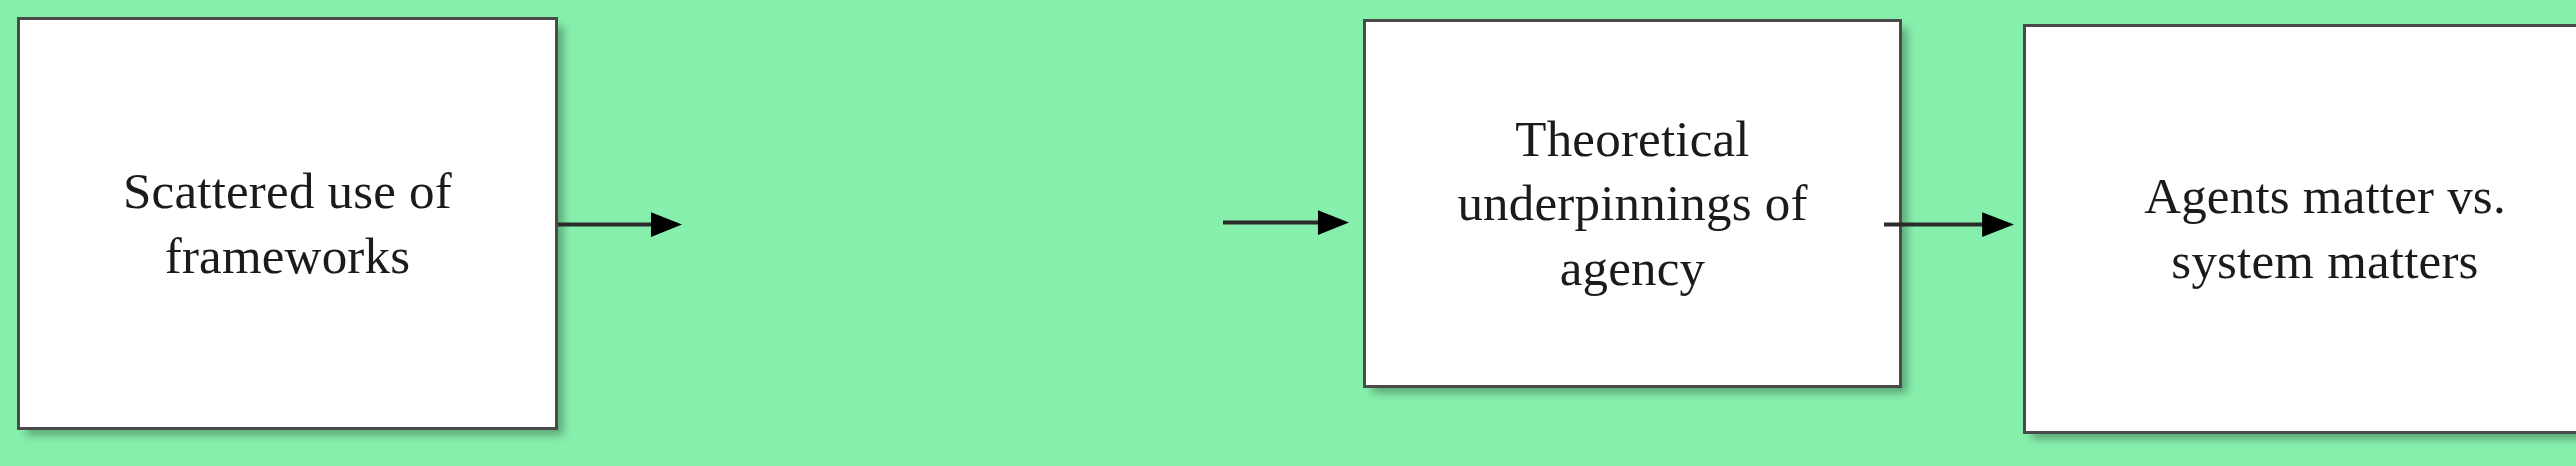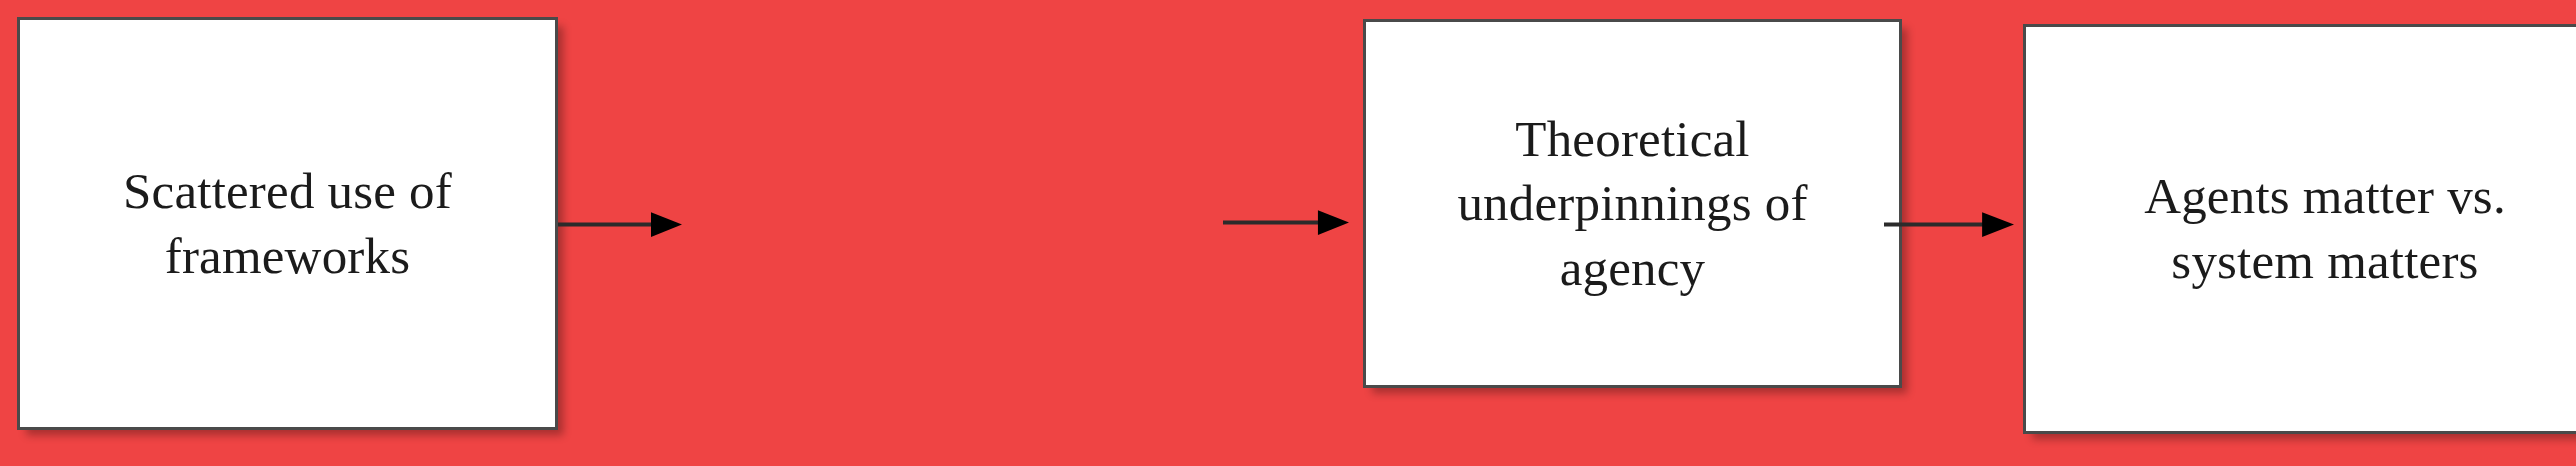--- a/index.html
+++ b/index.html
@@ -8,21 +8,21 @@
     padding: 0;
     background: #ffffff;
   }
   body {
     font-family: "Liberation Serif", "DejaVu Serif", serif;
   }
   #canvas {
     position: relative;
     width: 2576px;
     height: 466px;
-    background: #ef4444;
+    background: #86efac;
     overflow: hidden;
   }
 
   
   .flow-box {
     position: absolute;
     box-sizing: border-box;
     background: #ffffff;
     border: 3.3px solid #4a4a4a;
     display: flex;

